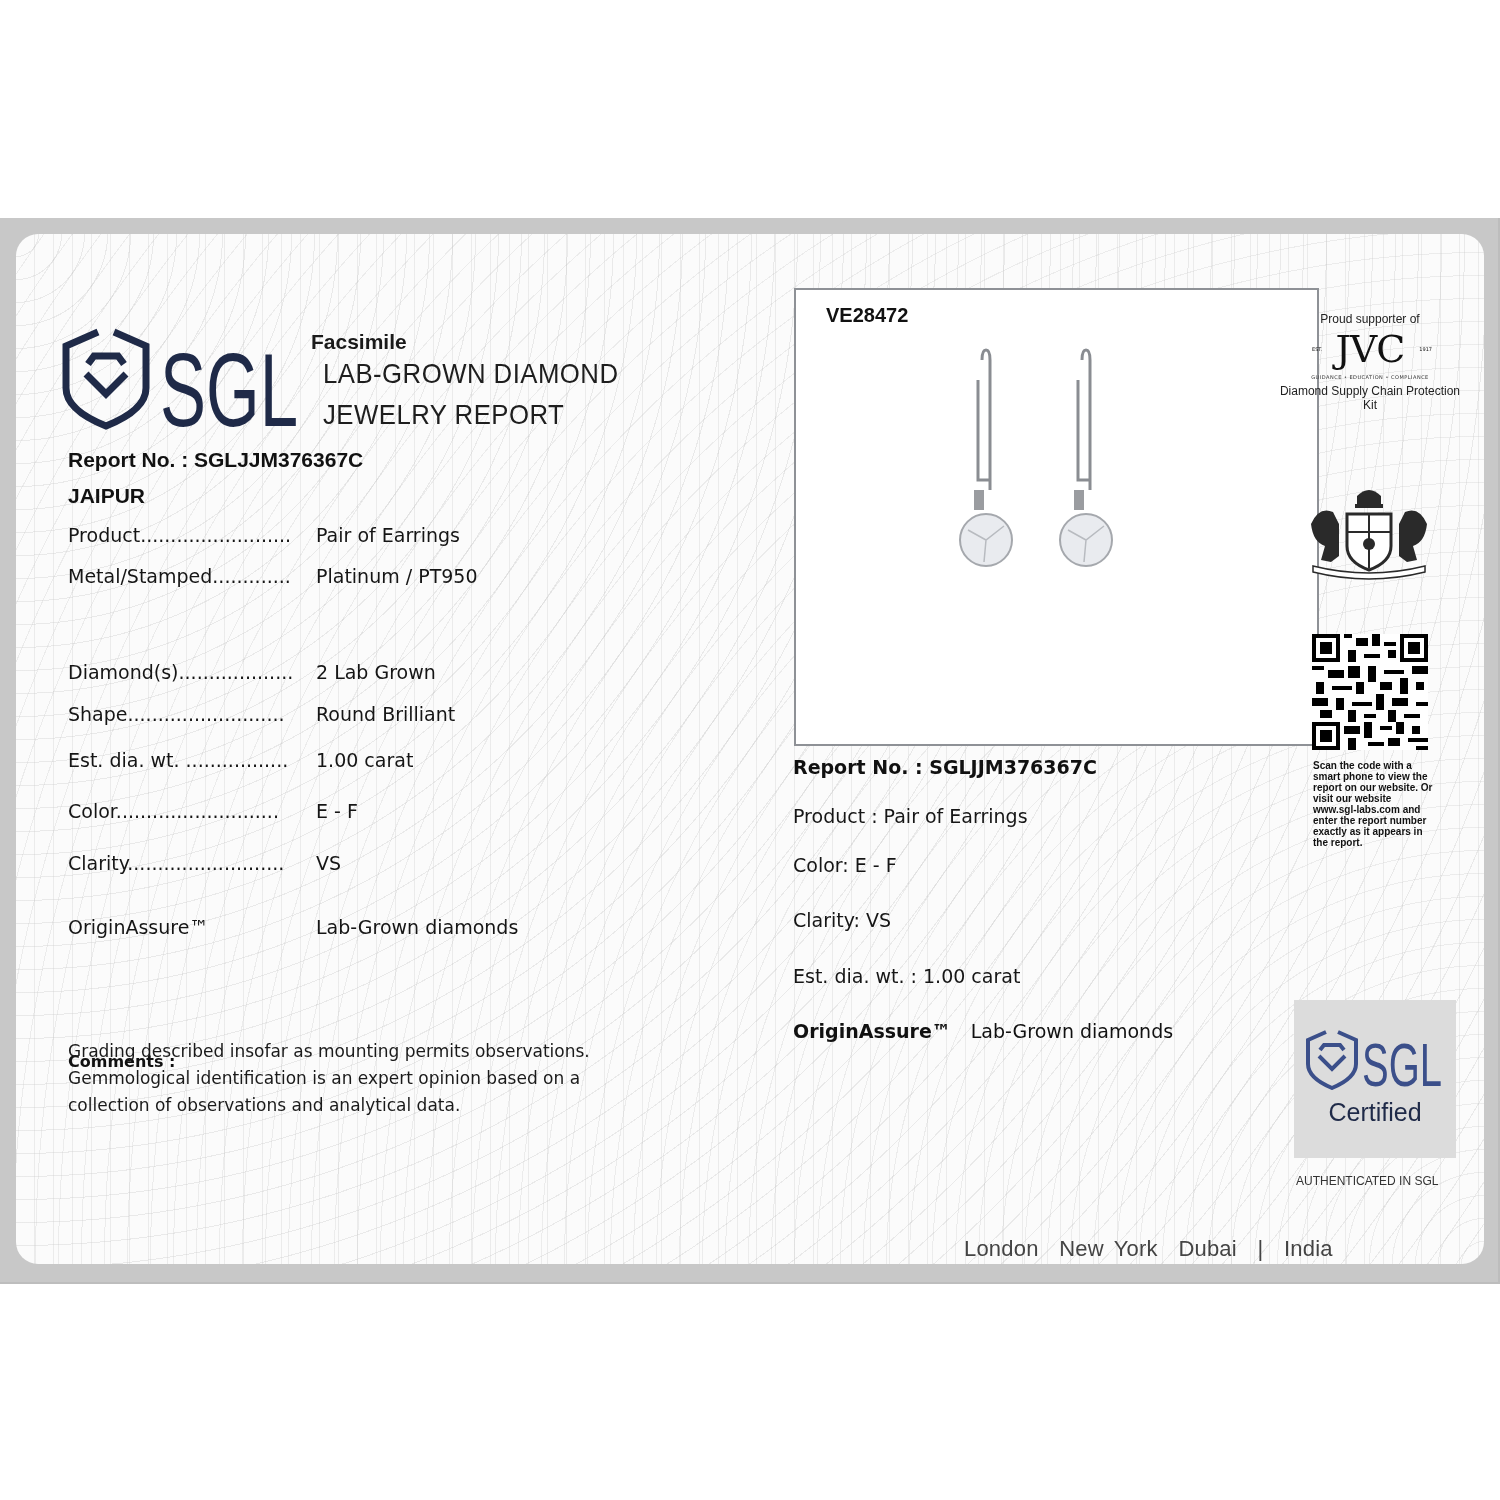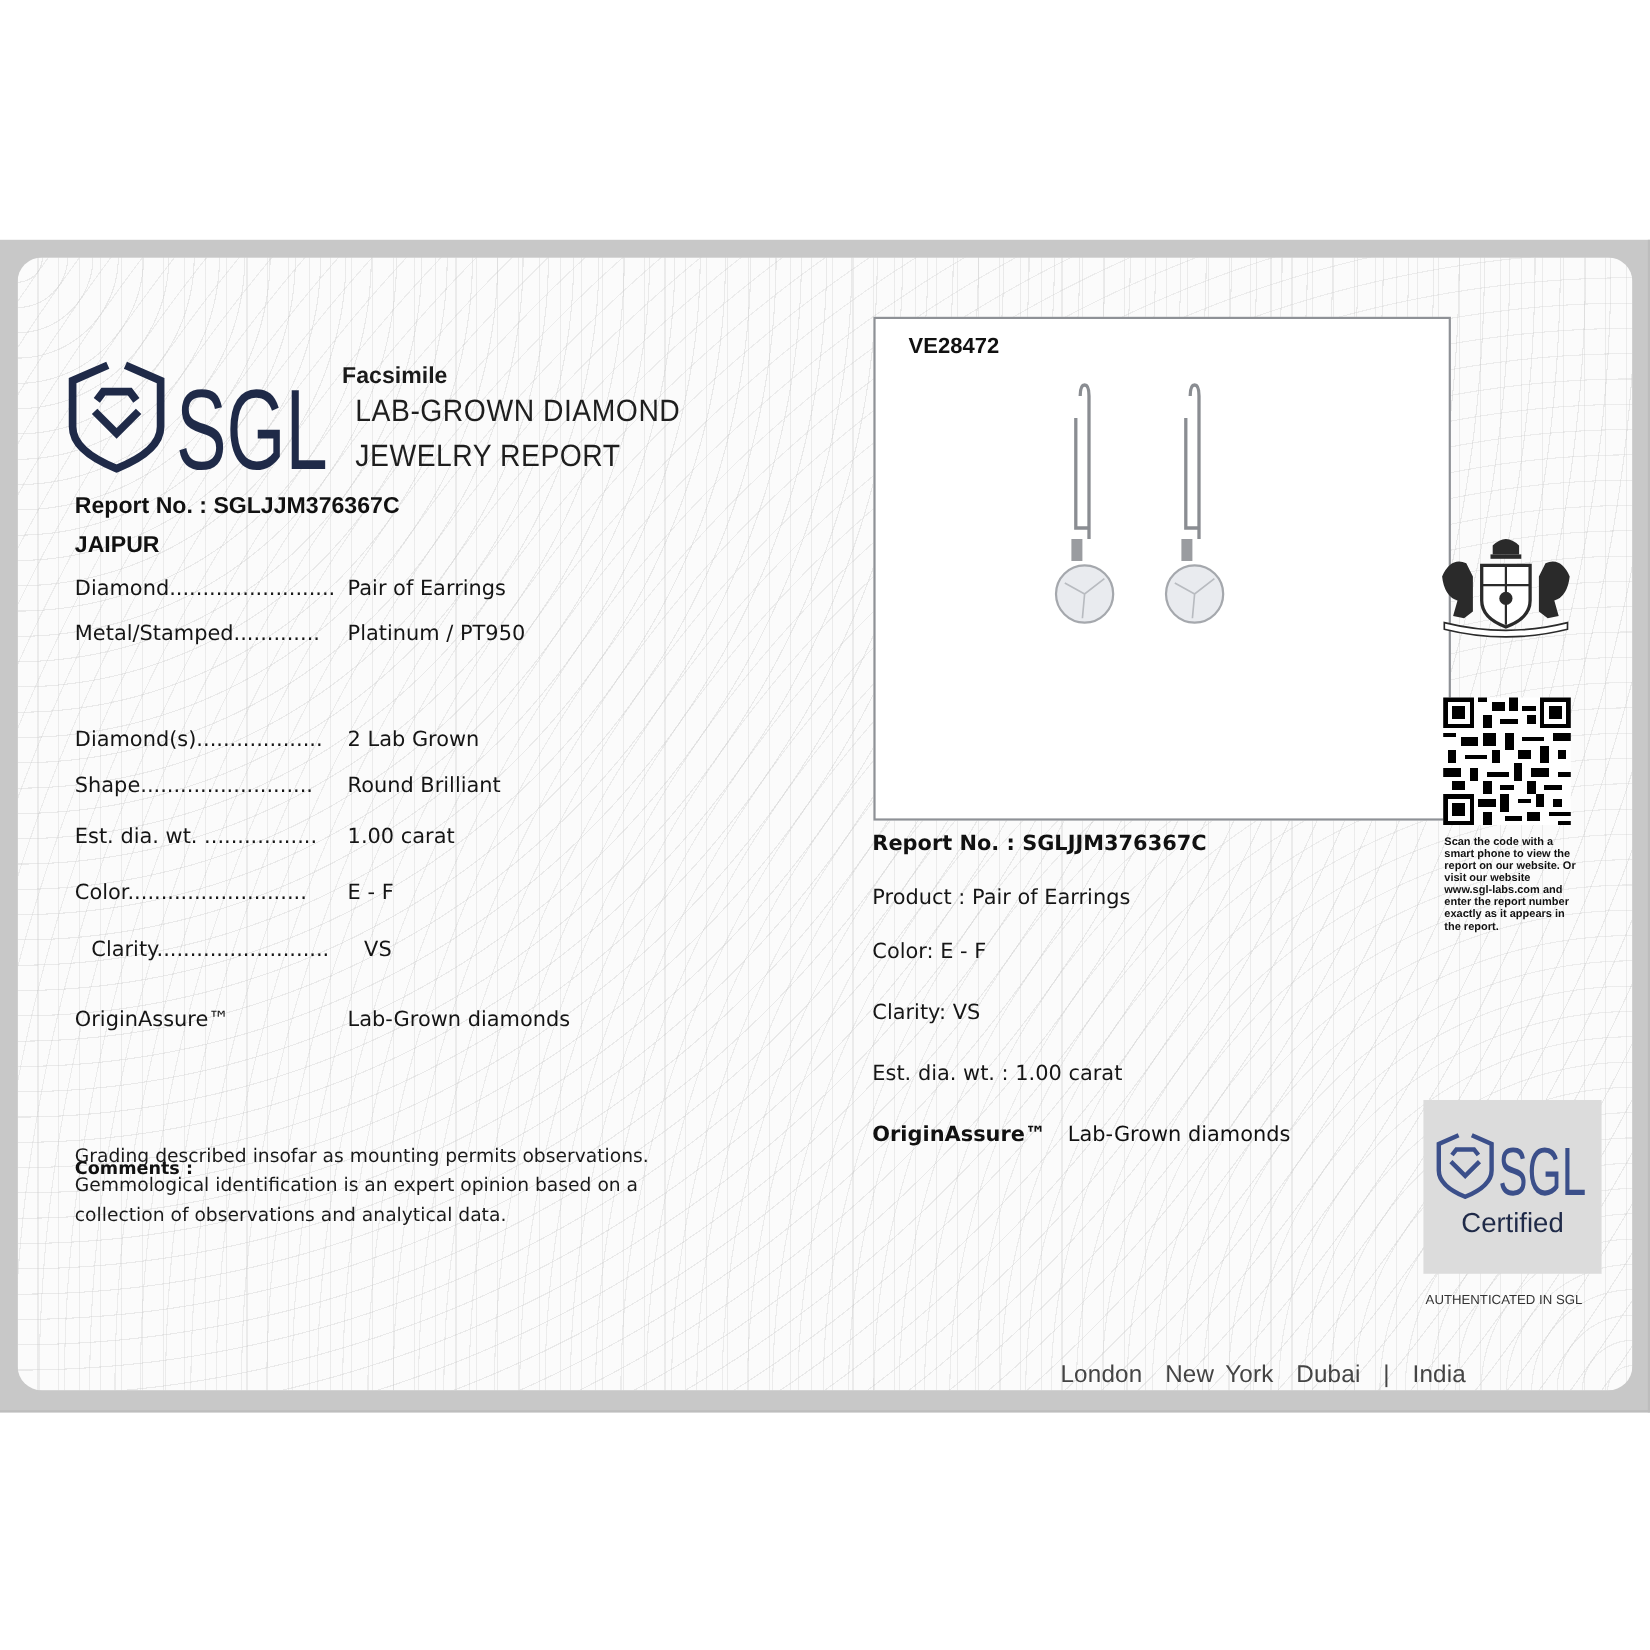--- a/index.html
+++ b/index.html
@@ -93,21 +93,21 @@
     </svg>
 
     <div class="abs facsimile">Facsimile</div>
     <div class="abs title-line title1">LAB-GROWN DIAMOND</div>
     <div class="abs title-line title2">JEWELRY REPORT</div>
 
     <div class="abs report-no">Report No. : SGLJJM376367C</div>
     <div class="abs city">JAIPUR</div>
 
     <div class="row" style="top:290px;">
-      <span class="lbl">Diamond.........................</span>
+      <span class="lbl">Product.........................</span>
       <span class="val">Pair of Earrings</span>
     </div>
     <div class="row" style="top:331px;">
       <span class="lbl">Metal/Stamped.............</span>
       <span class="val">Platinum / PT950</span>
     </div>
     <div class="row bold" style="top:427px;">
       <span class="lbl">Diamond(s)...................</span>
       <span class="val">2 Lab Grown</span>
     </div>
@@ -116,21 +116,21 @@
       <span class="val">Round Brilliant</span>
     </div>
     <div class="row" style="top:503px;margin-top:12px;">
       <span class="lbl">Est. dia. wt. .................</span>
       <span class="val">1.00 carat</span>
     </div>
     <div class="row" style="top:566px;">
       <span class="lbl">Color...........................</span>
       <span class="val">E - F</span>
     </div>
-    <div class="row" style="top:618px;margin-left:15px;">
+    <div class="row" style="top:618px;">
       <span class="lbl">Clarity..........................</span>
       <span class="val">VS</span>
     </div>
     <div class="row bold" style="top:682px;">
       <span class="lbl">OriginAssure™</span>
       <span class="val">Lab-Grown diamonds</span>
     </div>
 
     <div class="abs comments-h">Comments :</div>
     <div class="abs comments">Grading described insofar as mounting permits observations. Gemmological identification is an expert opinion based on a collection of observations and analytical data.</div>
@@ -157,20 +157,30 @@
 
     <div class="abs r-report">Report No. : SGLJJM376367C</div>
     <div class="r-row" style="top:571px;">Product : Pair of Earrings</div>
     <div class="r-row" style="top:620px;">Color: E - F</div>
     <div class="r-row" style="top:675px;">Clarity: VS</div>
     <div class="r-row" style="top:731px;text-align:right;">Est. dia. wt. : 1.00 carat</div>
     <div class="abs r-origin">
       <span class="k">OriginAssure™</span><span class="v">Lab-Grown diamonds</span>
     </div>
 
+    <div class="abs jvc">
+      <div class="proud">Proud supporter of</div>
+      <div class="mark">
+        <span class="est">EST.</span>
+        <span class="big">JVC</span>
+        <span class="yr">1917</span>
+      </div>
+      <div class="tag">GUIDANCE • EDUCATION • COMPLIANCE</div>
+      <div class="kit">Diamond Supply Chain Protection Kit</div>
+    </div>
 
     <svg class="abs crest" viewBox="0 0 140 100">
       <g fill="#2a2a2a">
         <path d="M58 14 Q70 2 82 14 L82 22 L58 22 Z"></path>
         <rect x="56" y="22" width="28" height="4"></rect>
         <path d="M12 42 Q20 24 34 30 L40 42 L40 74 L32 80 L22 78 L26 64 Q14 60 12 42 Z"></path>
         <path d="M128 42 Q120 24 106 30 L100 42 L100 74 L108 80 L118 78 L114 64 Q126 60 128 42 Z"></path>
       </g>
       <path d="M48 32 L92 32 L92 64 Q92 80 70 88 Q48 80 48 64 Z" fill="#fff" stroke="#2a2a2a" stroke-width="3"></path>
       <line x1="70" y1="32" x2="70" y2="86" stroke="#2a2a2a" stroke-width="2"></line>

